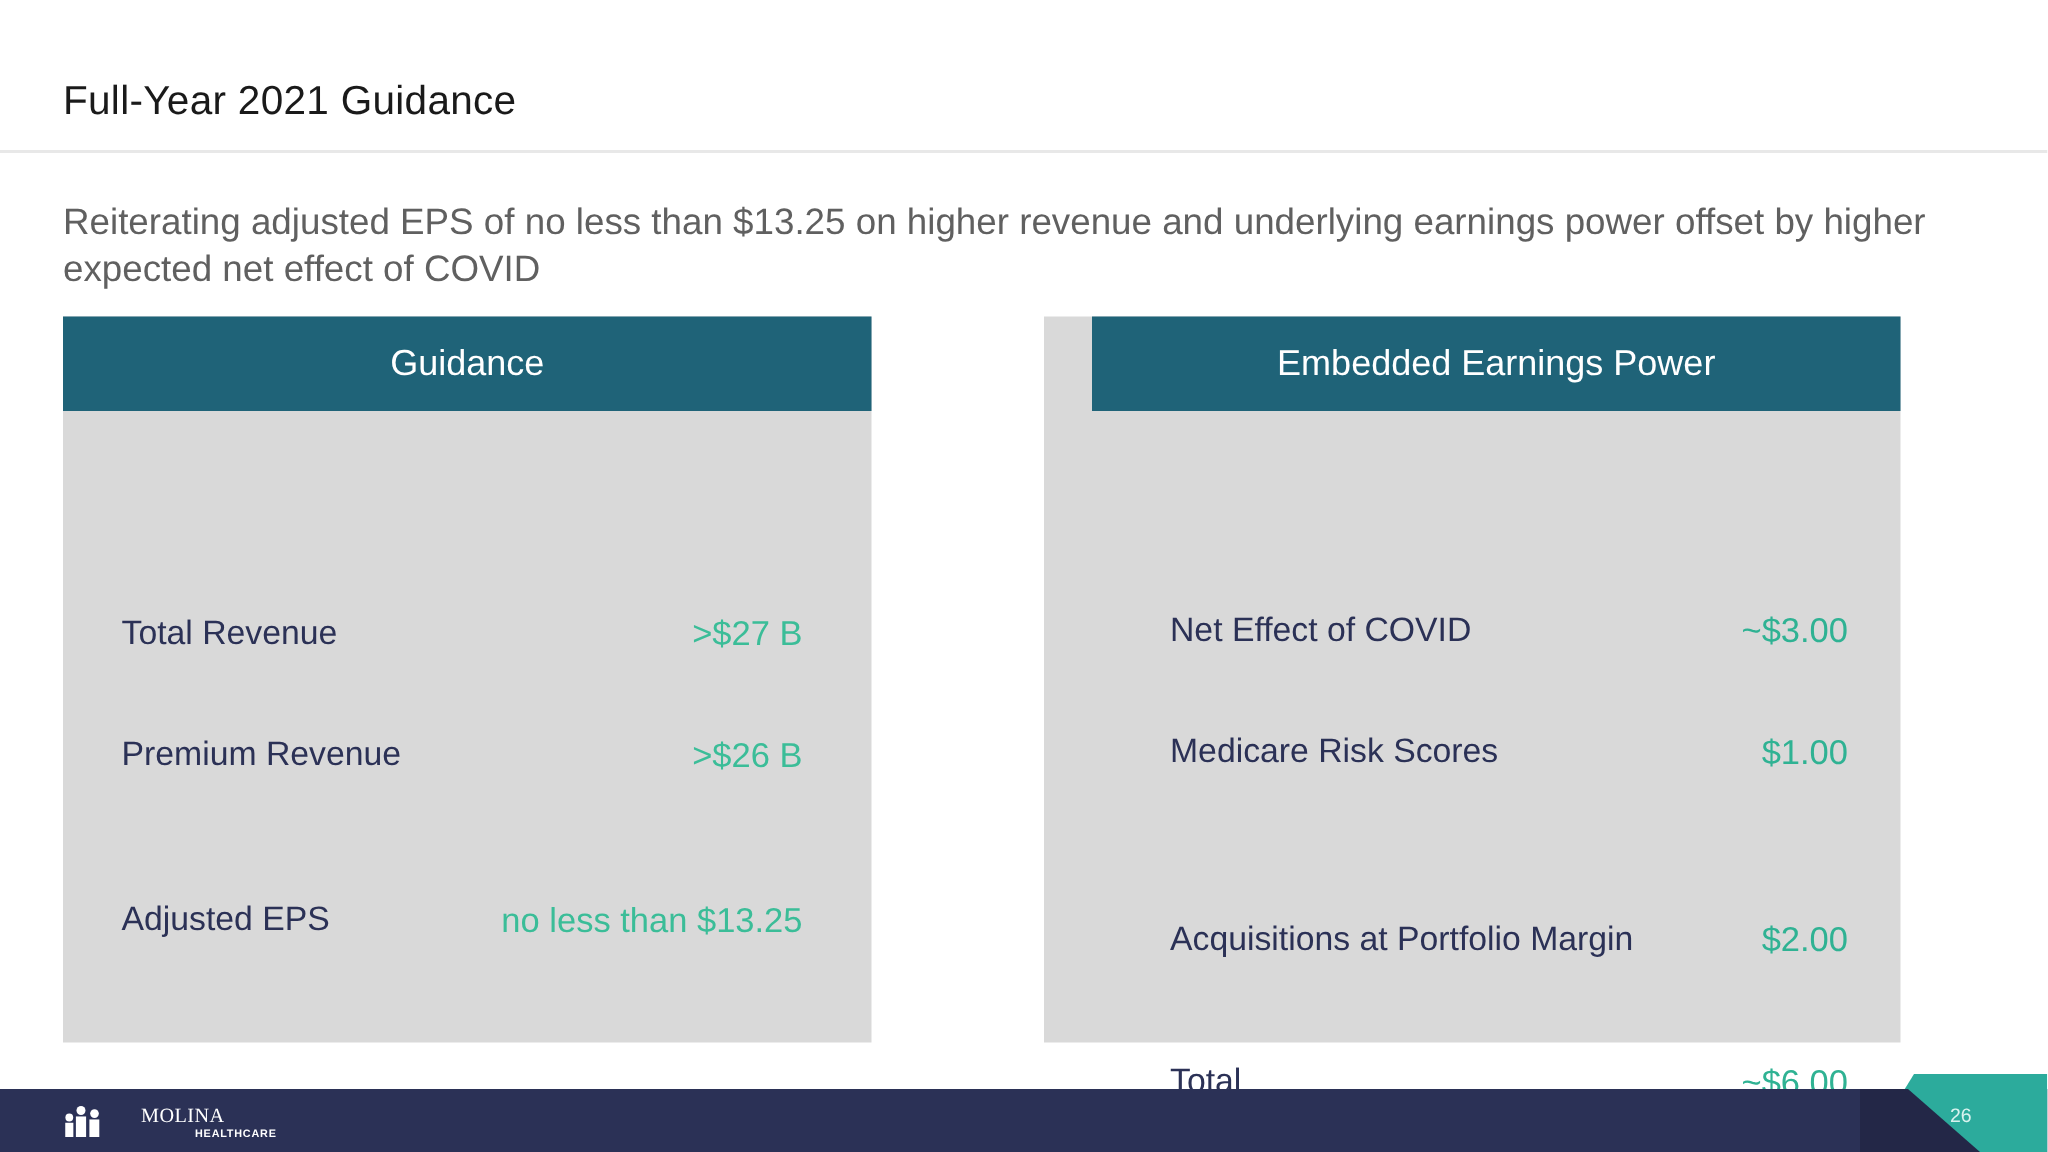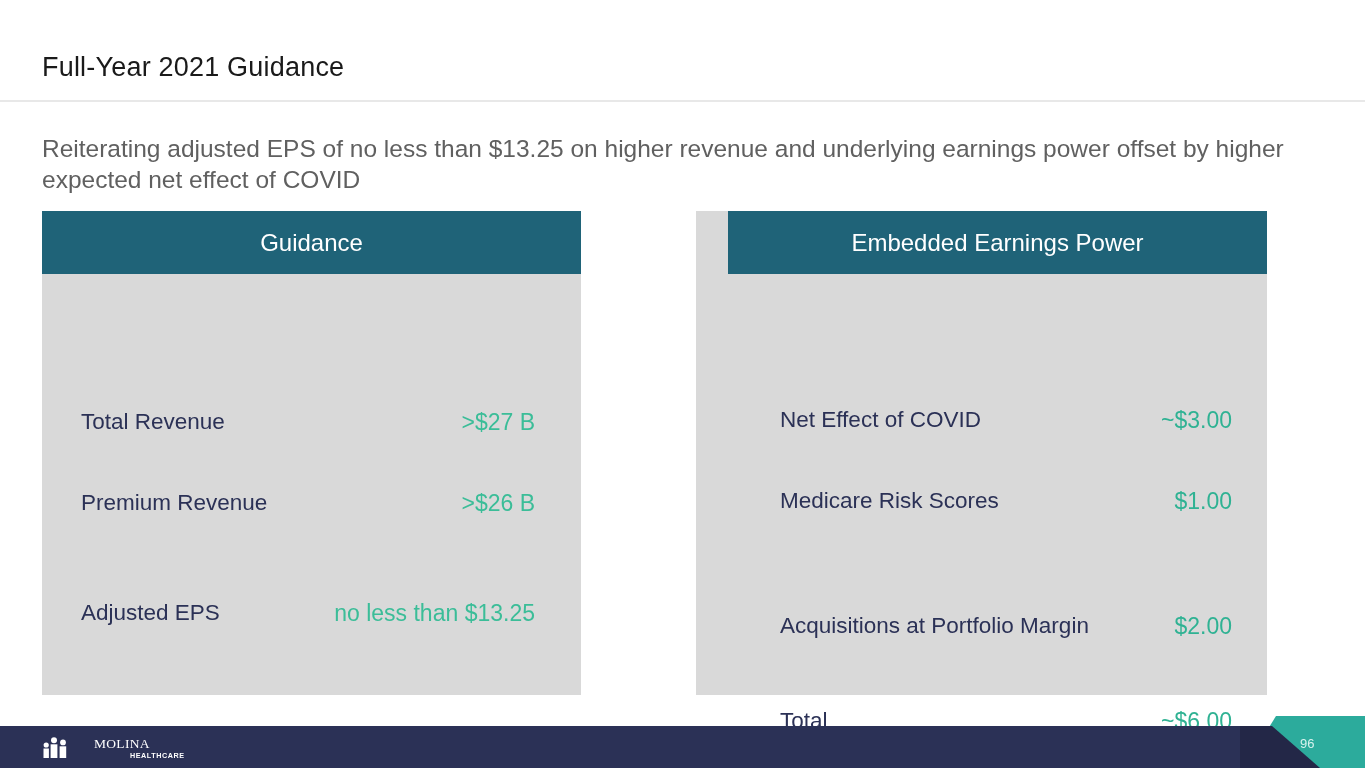--- a/index.html
+++ b/index.html
@@ -240,21 +240,21 @@
       <span class="row-value">~$6.00</span>
     </div>
 
   </div>
 </div>
 
 <div class="footer-bar"></div>
 
 <div class="corner-teal"></div>
 <div class="corner-navy"></div>
-<div class="page-number">96</div>
+<div class="page-number">26</div>
 
 <div class="logo">
   <span class="logo-mark">
     <svg width="29" height="22" viewBox="0 0 29 22" xmlns="http://www.w3.org/2000/svg">
       <circle cx="4.2" cy="8.0" r="2.6" fill="#ffffff"></circle>
       <rect x="1.5" y="11.5" width="5.4" height="9.5" fill="#ffffff"></rect>
       <circle cx="12.0" cy="3.3" r="3.0" fill="#ffffff"></circle>
       <rect x="8.6" y="7.3" width="6.8" height="13.7" fill="#ffffff"></rect>
       <circle cx="21.0" cy="5.4" r="2.9" fill="#ffffff"></circle>
       <rect x="17.6" y="9.3" width="6.6" height="11.7" fill="#ffffff"></rect>

